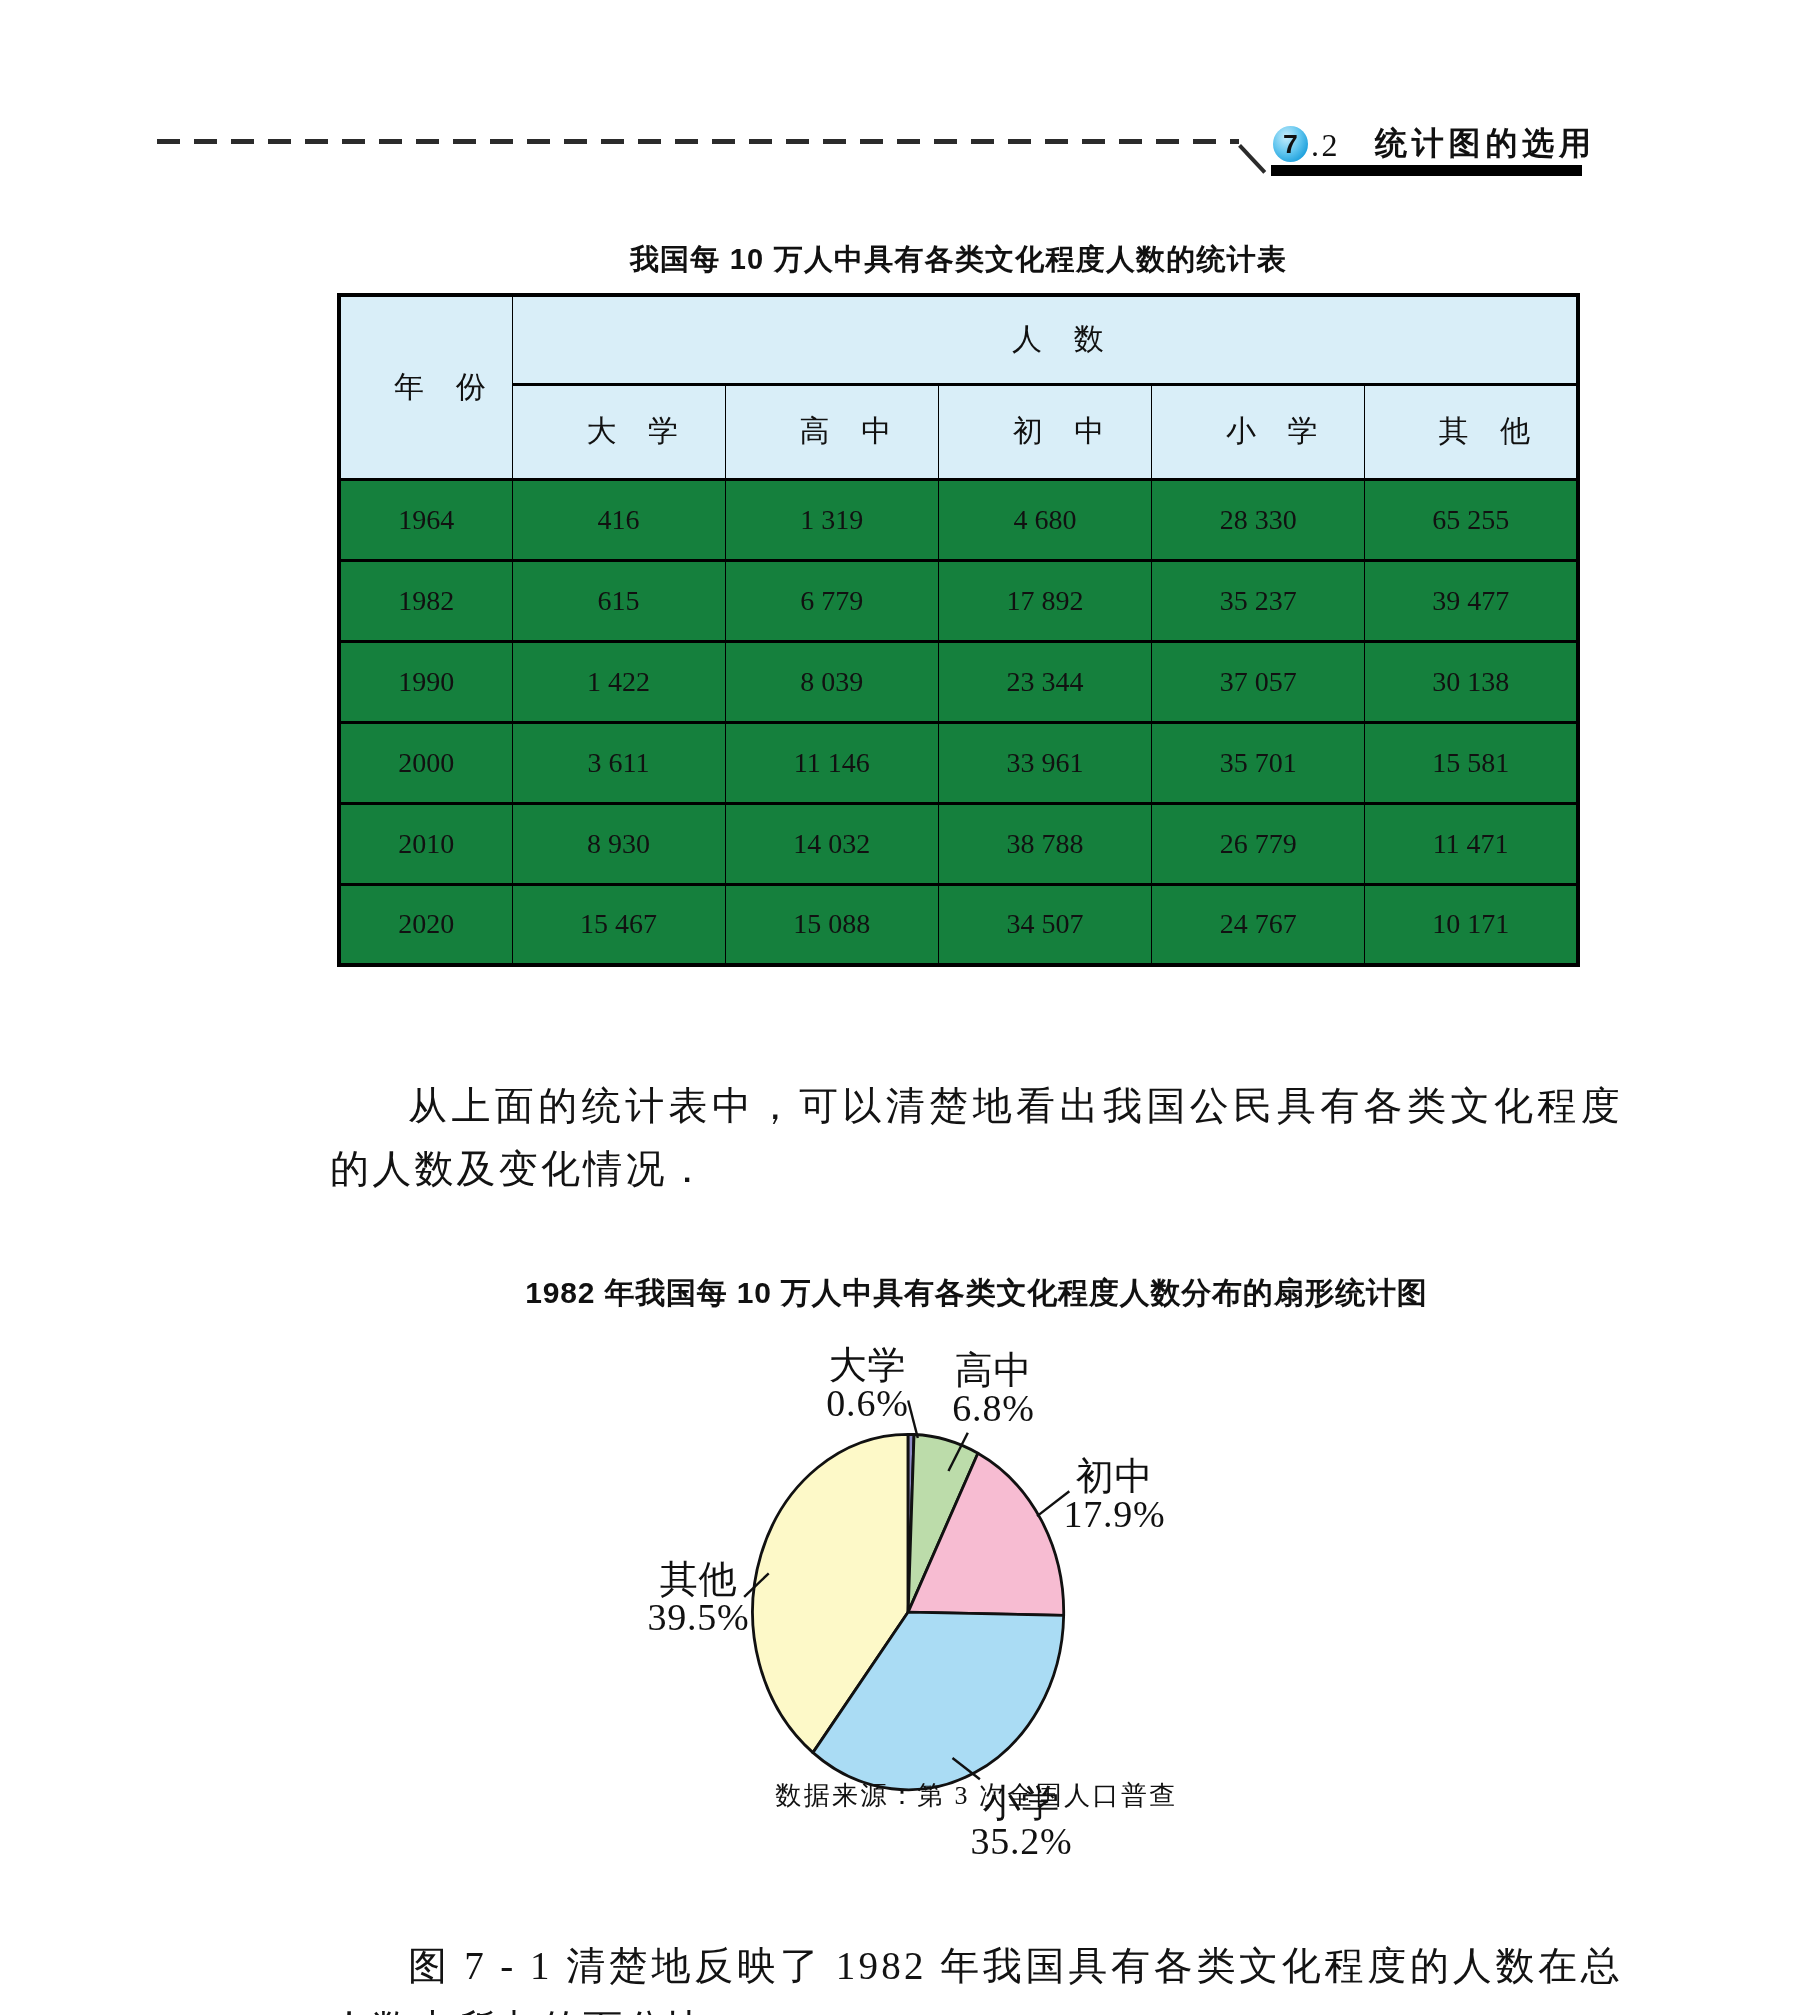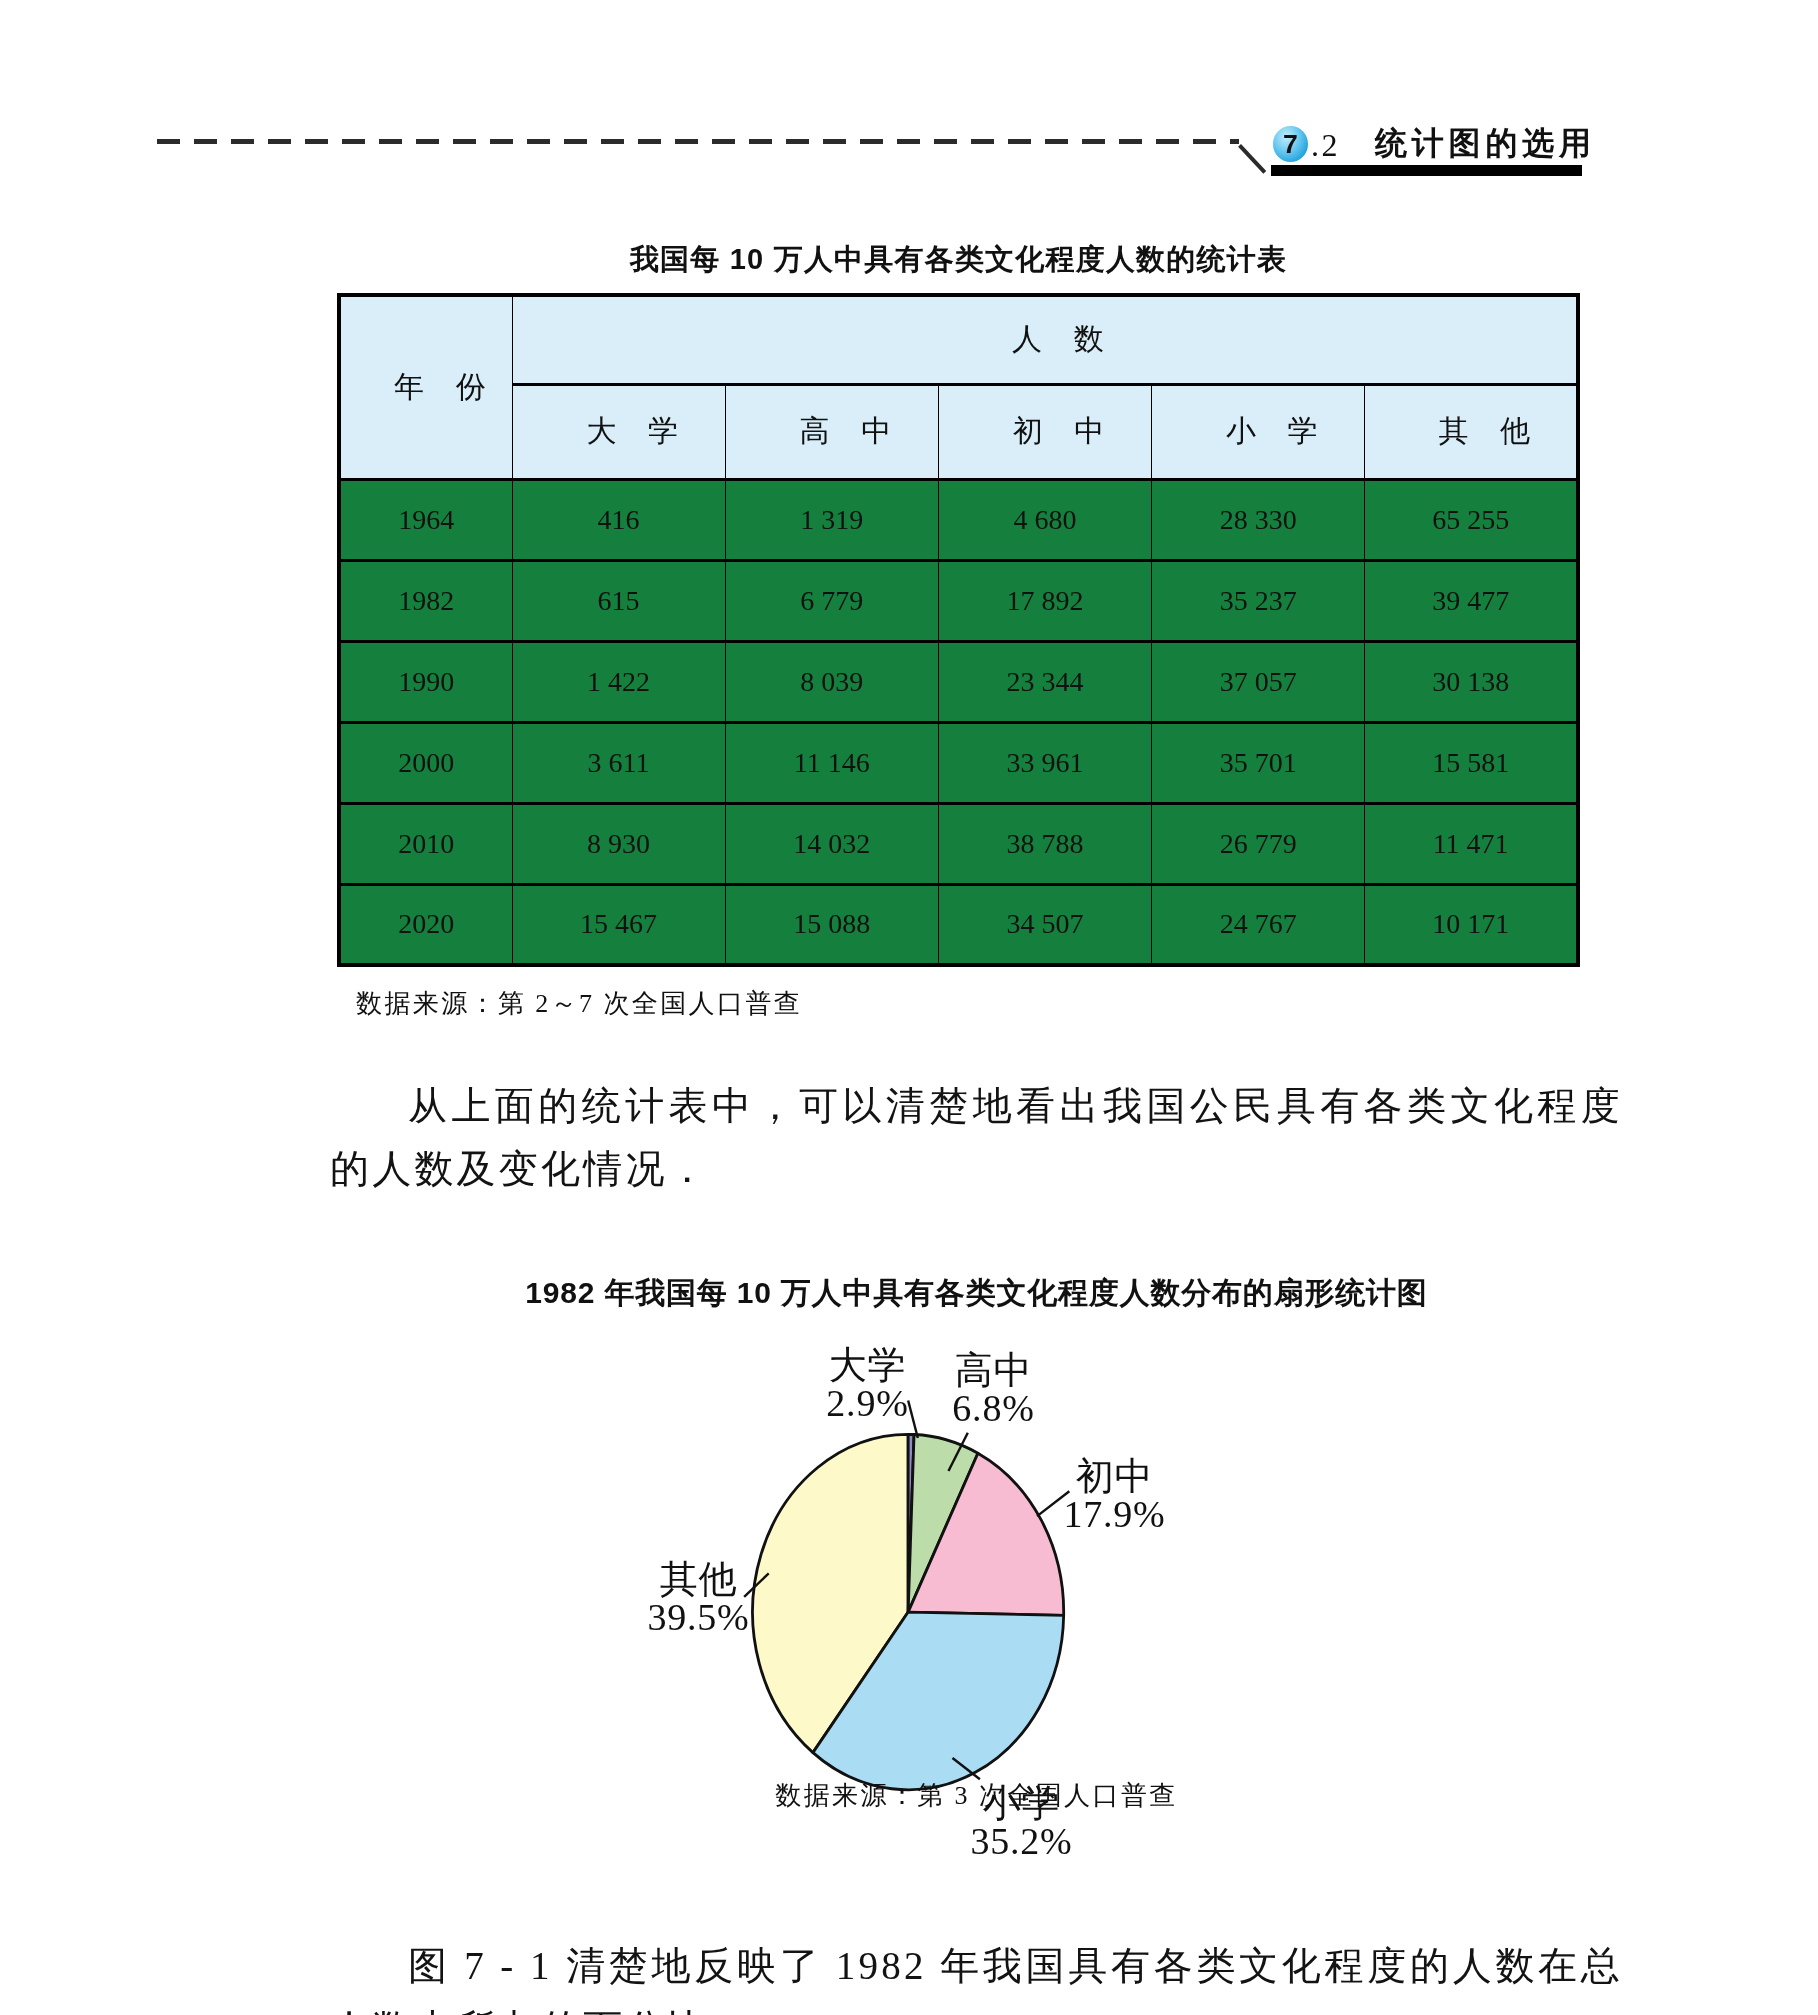--- a/index.html
+++ b/index.html
@@ -139,21 +139,20 @@
     <tr class="r-data">
       <td class="yr">2020</td>
       <td class="num">15 467</td>
       <td class="num">15 088</td>
       <td class="num">34 507</td>
       <td class="num">24 767</td>
       <td class="num">10 171</td>
     </tr>
   </tbody>
     </table>
-  <div id="source1" class="source-note">数据来源：第 2～7 次全国人口普查</div>
 
   <div id="p1" class="para">从上面的统计表中，可以清楚地看出我国公民具有各类文化程度的人数及变化情况．</div>
 
   <div class="pie-title">1982 年我国每 10 万人中具有各类文化程度人数分布的扇形统计图</div>
 
   <svg id="pie-svg" viewBox="0 0 1600 1350" xmlns="http://www.w3.org/2000/svg">
     <g stroke="#111" stroke-width="7" stroke-linejoin="round">
       <path fill="#fdf9c8" d="M752,700 L515.7,1048.7 A386,441 0 0 1 752,259 Z"></path>
       <path fill="#8e8cc8" d="M752,700 L752,259 A386,441 0 0 1 766.6,259.3 Z"></path>
       <path fill="#bcdcaa" d="M752,700 L766.6,259.3 A386,441 0 0 1 925.1,305.8 Z"></path>
@@ -164,21 +163,21 @@
       <line x1="752" y1="175" x2="776" y2="268"></line>
       <line x1="900" y1="255" x2="852" y2="350"></line>
       <line x1="1152" y1="400" x2="1072" y2="462"></line>
       <line x1="345" y1="662" x2="406" y2="604"></line>
       <line x1="930" y1="1115" x2="862" y2="1062"></line>
     </g>
   </svg>
 
   <div id="lbl-daxue" class="pie-label">
     <div>大学</div>
-    <div>2.9%</div>
+    <div>0.6%</div>
   </div>
   <div id="lbl-gaozhong" class="pie-label">
     <div>高中</div>
     <div>6.8%</div>
   </div>
   <div id="lbl-chuzhong" class="pie-label">
     <div>初中</div>
     <div>17.9%</div>
   </div>
   <div id="lbl-qita" class="pie-label">

